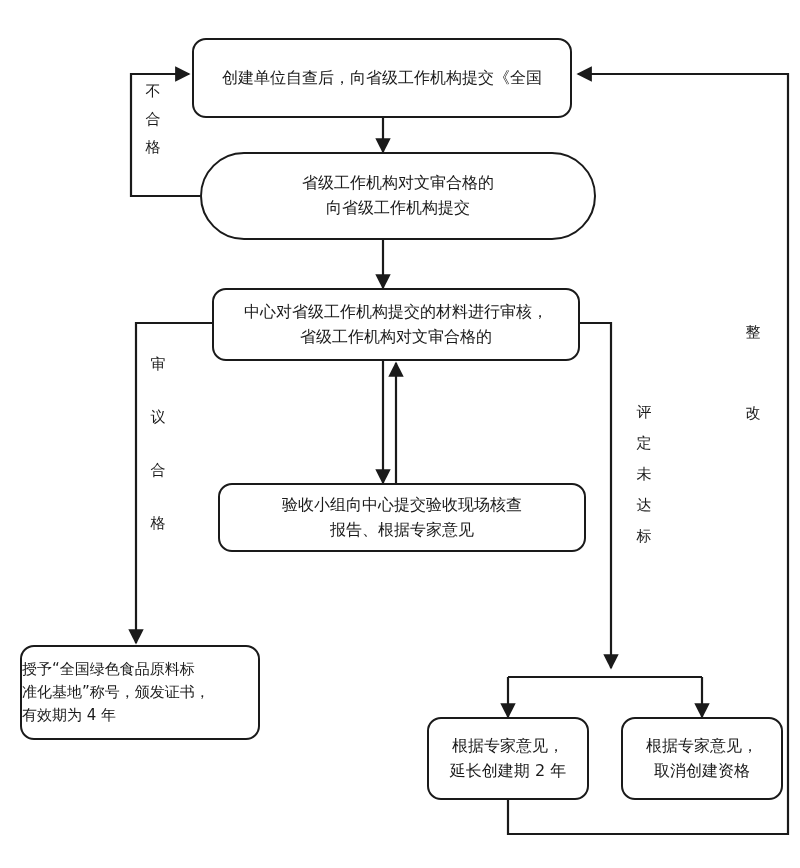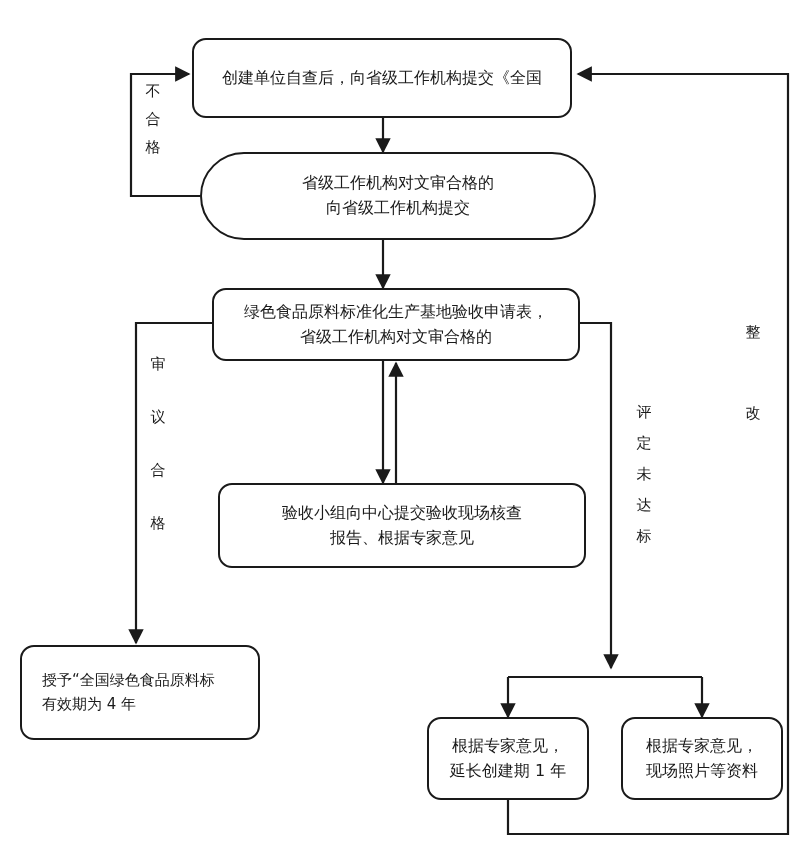--- a/index.html
+++ b/index.html
@@ -36,21 +36,21 @@
     line-height: 1.55;
     white-space: nowrap;
   }
   .node .ln {
     display: block;
   }
   .rrect  { border-radius: 14px; }
   .stadium{ border-radius: 999px; }
   .node.align-left {
     align-items: flex-start;
-    padding-left: 20px;
+    padding-left: 0;
   }
   .vlabel {
     position: absolute;
     display: flex;
     flex-direction: column;
     align-items: center;
     color: #1a1a1a;
     line-height: 1.0;
     white-space: nowrap;
   }
@@ -95,42 +95,43 @@
   <div class="node rrect" style="left:192px; top:38px; width:380px; height:80px; font-size:16px;gap:41px;">
     <span class="ln">创建单位自查后，向省级工作机构提交《全国</span>
   </div>
 
   <div class="node stadium" style="left:200px; top:152px; width:396px; height:88px; font-size:16px;">
     <span class="ln">省级工作机构对文审合格的</span>
     <span class="ln">向省级工作机构提交</span>
   </div>
 
   <div class="node rrect" style="left:212px; top:288px; width:368px; height:73px; font-size:16px;">
-    <span class="ln">绿色食品原料标准化生产基地验收申请表，</span>
+    <span class="ln">中心对省级工作机构提交的材料进行审核，</span>
     <span class="ln">省级工作机构对文审合格的</span>
   </div>
 
-  <div class="node rrect" style="left:218px; top:483px; width:368px; height:85px; font-size:16px;">
+  <div class="node rrect" style="left:218px; top:483px; width:368px; height:69px; font-size:16px;">
     <span class="ln">验收小组向中心提交验收现场核查</span>
     <span class="ln">报告、根据专家意见</span>
   </div>
 
   <div class="node rrect align-left" style="left:20px; top:645px; width:240px; height:95px; font-size:15px;">
     <span class="ln">授予“全国绿色食品原料标</span>
+    <span class="ln">准化基地”称号，颁发证书，</span>
     <span class="ln">有效期为 4 年</span>
   </div>
 
   <div class="node rrect" style="left:427px; top:717px; width:162px; height:83px; font-size:16px;">
     <span class="ln">根据专家意见，</span>
-    <span class="ln">延长创建期 1 年</span>
+    <span class="ln">延长创建期 2 年</span>
   </div>
 
   <div class="node rrect" style="left:621px; top:717px; width:162px; height:83px; font-size:16px;">
     <span class="ln">根据专家意见，</span>
-    <span class="ln">现场照片等资料</span>
+    <span class="ln">取消创建资格</span>
   </div>
 
   <div class="vlabel" style="left:142px; top:84px; width:22px; font-size:15px; gap:13px;">
     <span class="ch">不</span>
     <span class="ch">合</span>
     <span class="ch">格</span>
   </div>
 
   <div class="vlabel" style="left:147px; top:357px; width:22px; font-size:15px; gap:38px;">
     <span class="ch">审</span>

